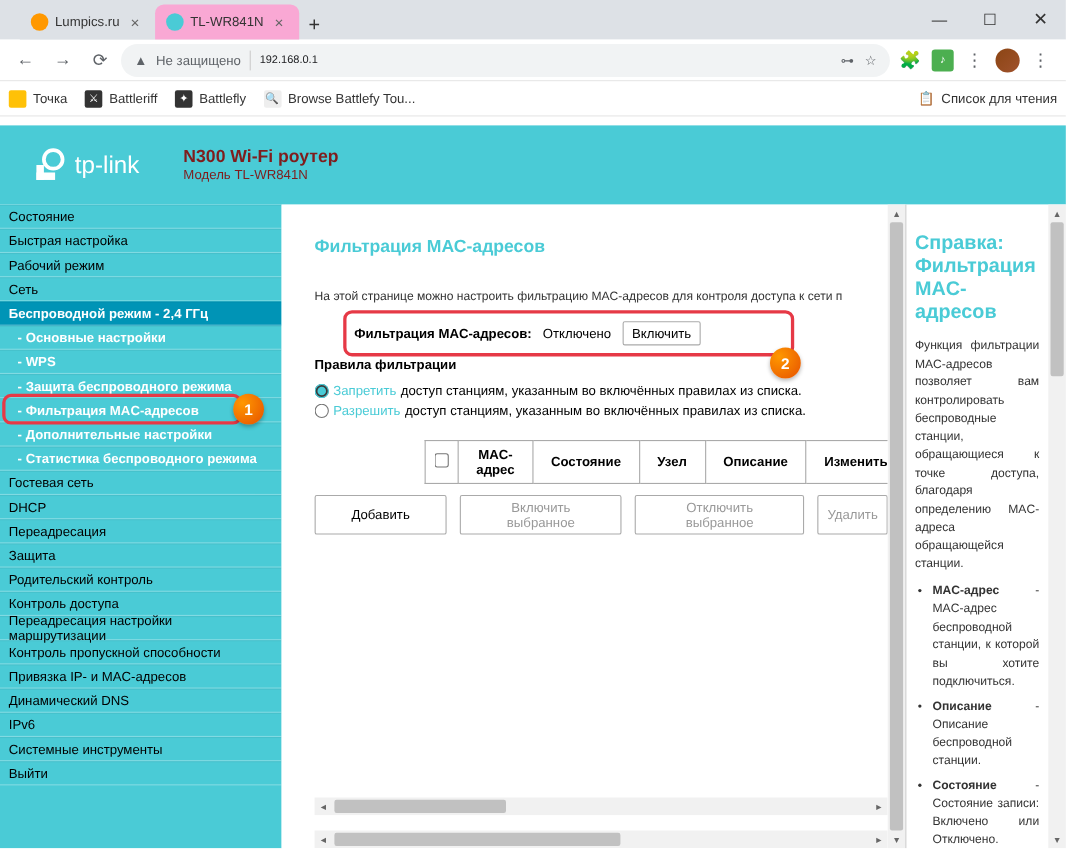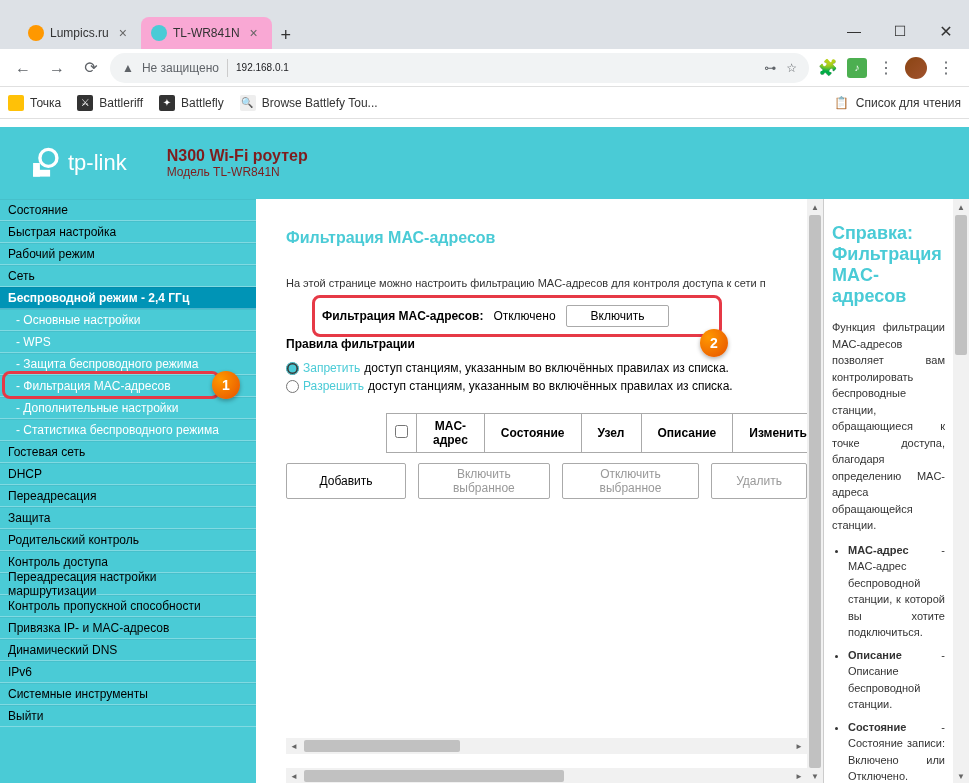--- a/index.html
+++ b/index.html
@@ -1,18 +1,18 @@
 <!DOCTYPE html>
 <html><head>
 <meta charset="utf-8">
 <style>
 * { box-sizing: border-box; margin: 0; padding: 0; }
 body { font-family: Arial, sans-serif; font-size: 12px; background: #fff; width: 969px; height: 783px; overflow: hidden; }
 
-.titlebar { background: #dde1e6; height: 49px; display: flex; align-items: flex-end; padding-left: 18px; }
+.titlebar { background: #dde1e6; height: 36px; display: flex; align-items: flex-end; padding-left: 18px; }
 .tab { display: flex; align-items: center; height: 32px; padding: 0 10px; border-radius: 8px 8px 0 0; gap: 6px; font-size: 12px; color: #333; }
 .tab.inactive { background: #dde1e6; }
 .tab.active { background: #f9a8d4; }
 .tab-favicon { width: 16px; height: 16px; border-radius: 50%; }
 .tab-close { font-size: 14px; color: #666; cursor: pointer; padding: 2px 4px; }
 .newtab { width: 28px; height: 28px; display: flex; align-items: center; justify-content: center; font-size: 18px; color: #333; cursor: pointer; }
 .window-controls { margin-left: auto; display: flex; }
 .window-controls div { width: 46px; height: 36px; display: flex; align-items: center; justify-content: center; font-size: 14px; color: #333; }
 .window-controls .close { font-size: 16px; }
 
@@ -41,31 +41,31 @@
 .logo-icon { width: 34px; height: 34px; }
 .logo-text { color: #fff; font-size: 22px; font-weight: 300; }
 .product-info { color: #7f1d1d; }
 .product-title { font-size: 16px; font-weight: bold; }
 .product-model { font-size: 12px; }
 
 .app-body { display: flex; height: 585px; }
 .sidebar { width: 308px; background: #4ACBD6; overflow-y: auto; }
 .menu-item { height: 22px; display: flex; align-items: center; padding: 0 8px; border-bottom: 1px solid rgba(255,255,255,0.3); border-top: 1px solid rgba(0,0,0,0.05); color: #000; font-size: 12px; cursor: pointer; }
 .menu-item.active { background: #0094B6; color: #fff; font-weight: bold; }
-.menu-sub { padding-left: 16px; color: #fff; }
+.menu-sub { padding-left: 16px; color: #fff; font-weight: bold; }
 .highlight-box-1 { position: absolute; border: 3px solid #E63946; border-radius: 8px; pointer-events: none; }
 .annotation-badge { position: absolute; width: 28px; height: 28px; background: radial-gradient(circle at 30% 30%, #ff9800, #e65100); border-radius: 50%; display: flex; align-items: center; justify-content: center; color: #fff; font-weight: bold; font-size: 14px; box-shadow: 0 2px 4px rgba(0,0,0,0.3); z-index: 10; }
 
 .content-area { flex: 1; display: flex; background: #fff; }
 .main-pane { flex: 1; padding: 30px 0 0 30px; position: relative; overflow: hidden; }
 .page-title { color: #4ACBD6; font-size: 16px; font-weight: bold; margin-bottom: 30px; }
 .page-desc { font-size: 11px; color: #333; margin-bottom: 16px; }
 .filter-row { display: flex; align-items: center; gap: 10px; font-size: 12px; margin-bottom: 10px; }
 .filter-label { font-weight: bold; }
-.btn { padding: 3px 24px; border: 1px solid #aaa; background: #fff; cursor: pointer; font-size: 12px; border-radius: 2px; }
+.btn { padding: 3px 8px; border: 1px solid #aaa; background: #fff; cursor: pointer; font-size: 12px; border-radius: 2px; }
 .section-title { font-weight: bold; font-size: 12px; margin: 10px 0; }
 .radio-row { display: flex; align-items: center; gap: 4px; font-size: 12px; margin-bottom: 4px; }
 .radio-row .link-text { color: #4ACBD6; }
 .radio-row input[type=radio] { accent-color: #4ACBD6; }
 
 .table-container { margin-top: 20px; }
 table { border-collapse: collapse; font-size: 12px; }
 th { border: 1px solid #aaa; padding: 5px 16px; font-weight: bold; background: #fff; }
 th.chk { padding: 5px 8px; }
 .action-buttons { display: flex; gap: 12px; margin-top: 10px; }

